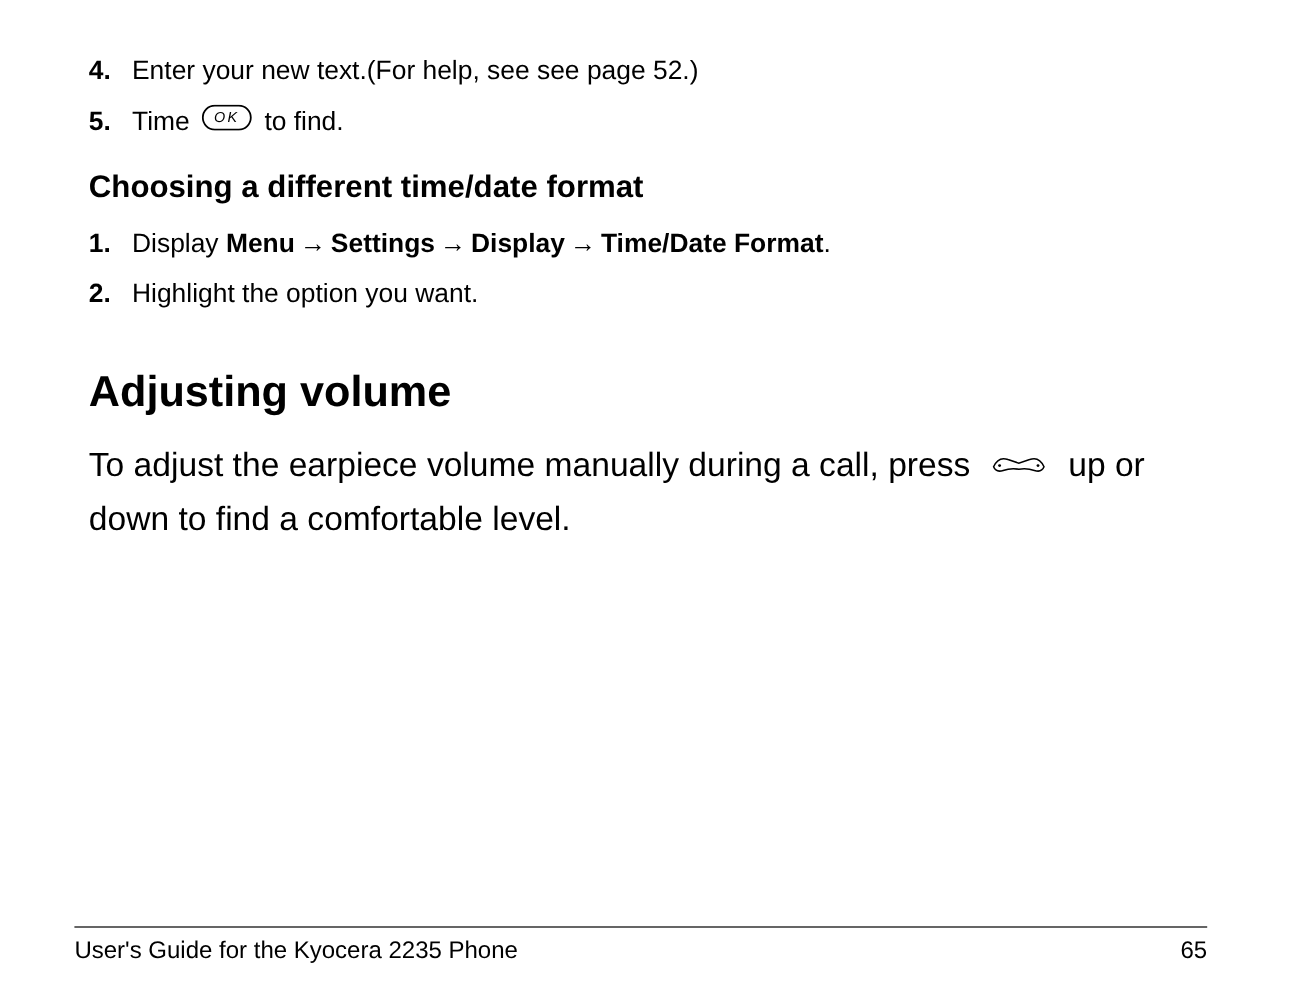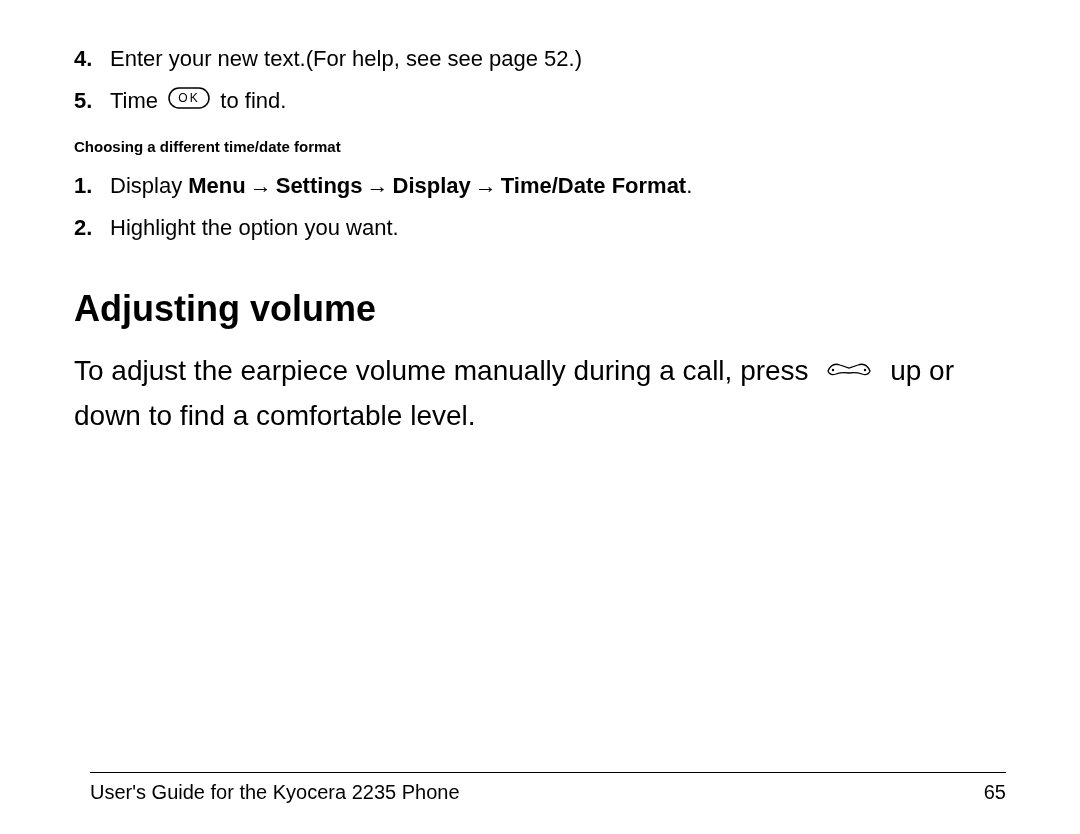--- a/index.html
+++ b/index.html
@@ -23,48 +23,49 @@
     .list-num {
       font-weight: bold;
       width: 36px;
       flex-shrink: 0;
     }
     .list-body {
       flex: 1;
     }
     .subheading {
       font-weight: bold;
-      font-size: 15px;
+      font-size: 26px;
       margin-top: 16px;
       margin-bottom: 10px;
     }
     .heading {
       font-weight: bold;
       font-size: 36px;
       margin-top: 36px;
       margin-bottom: 12px;
     }
     .paragraph {
       font-size: 28px;
       line-height: 1.55;
     }
     .bold { font-weight: bold; }
     .ok-icon {
       display: inline-block;
       vertical-align: middle;
       margin: 0 4px;
+      font-style: italic;
     }
     .nav-icon {
       display: inline-block;
       vertical-align: middle;
       margin: 0 6px;
     }
     .footer {
       position: absolute;
-      left: 90px;
+      left: 62px;
       right: 74px;
       bottom: 30px;
       border-top: 1px solid #000;
       padding-top: 8px;
       display: flex;
       justify-content: space-between;
       font-size: 20px;
     }
     .arrow { margin: 0 4px; }
   </style>

